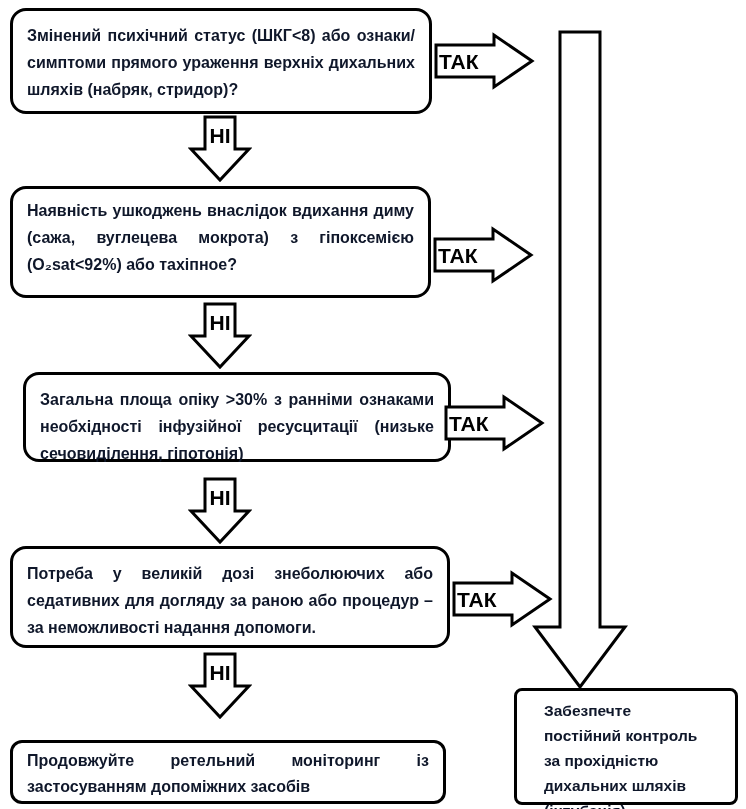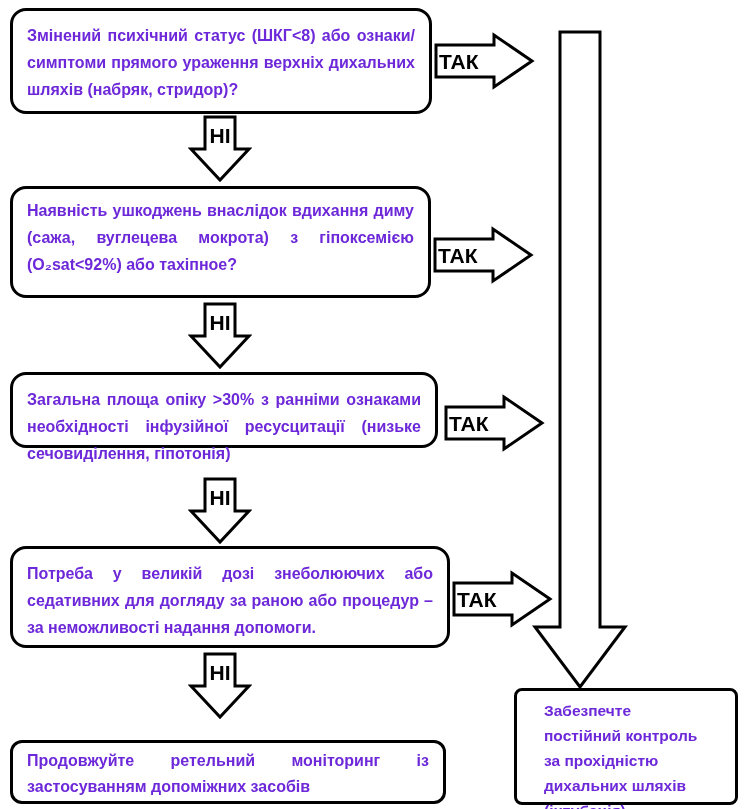--- a/index.html
+++ b/index.html
@@ -12,31 +12,31 @@
     height: 809px;
     background: #ffffff;
     overflow: hidden;
   }
 
   .qbox {
     position: absolute;
     background: #ffffff;
     border: 3px solid #000000;
     border-radius: 16px;
-    color: #6d28d9;
+    color: #0f172a;
     font-weight: bold;
     font-size: 16px;
     line-height: 27px;
     text-align: justify;
     padding: 11px 14px;
   }
 
   .qbox.q1 { left: 10px;  top: 8px;   width: 422px; height: 106px; }
   .qbox.q2 { left: 10px;  top: 186px; width: 421px; height: 112px; padding-top: 8px; }
-  .qbox.q3 { left: 10px;  top: 372px; width: 428px; height: 76px; }
+  .qbox.q3 { left: 23px;  top: 372px; width: 428px; height: 90px; }
   .qbox.q4 { left: 10px;  top: 546px; width: 440px; height: 102px; }
 
   .qbox.monitor {
     left: 10px; top: 740px; width: 436px; height: 64px;
     line-height: 26px; padding: 5px 14px; border-radius: 12px;
   }
 
   .qbox.result {
     left: 514px; top: 688px; width: 224px; height: 117px;
     border-radius: 8px;

